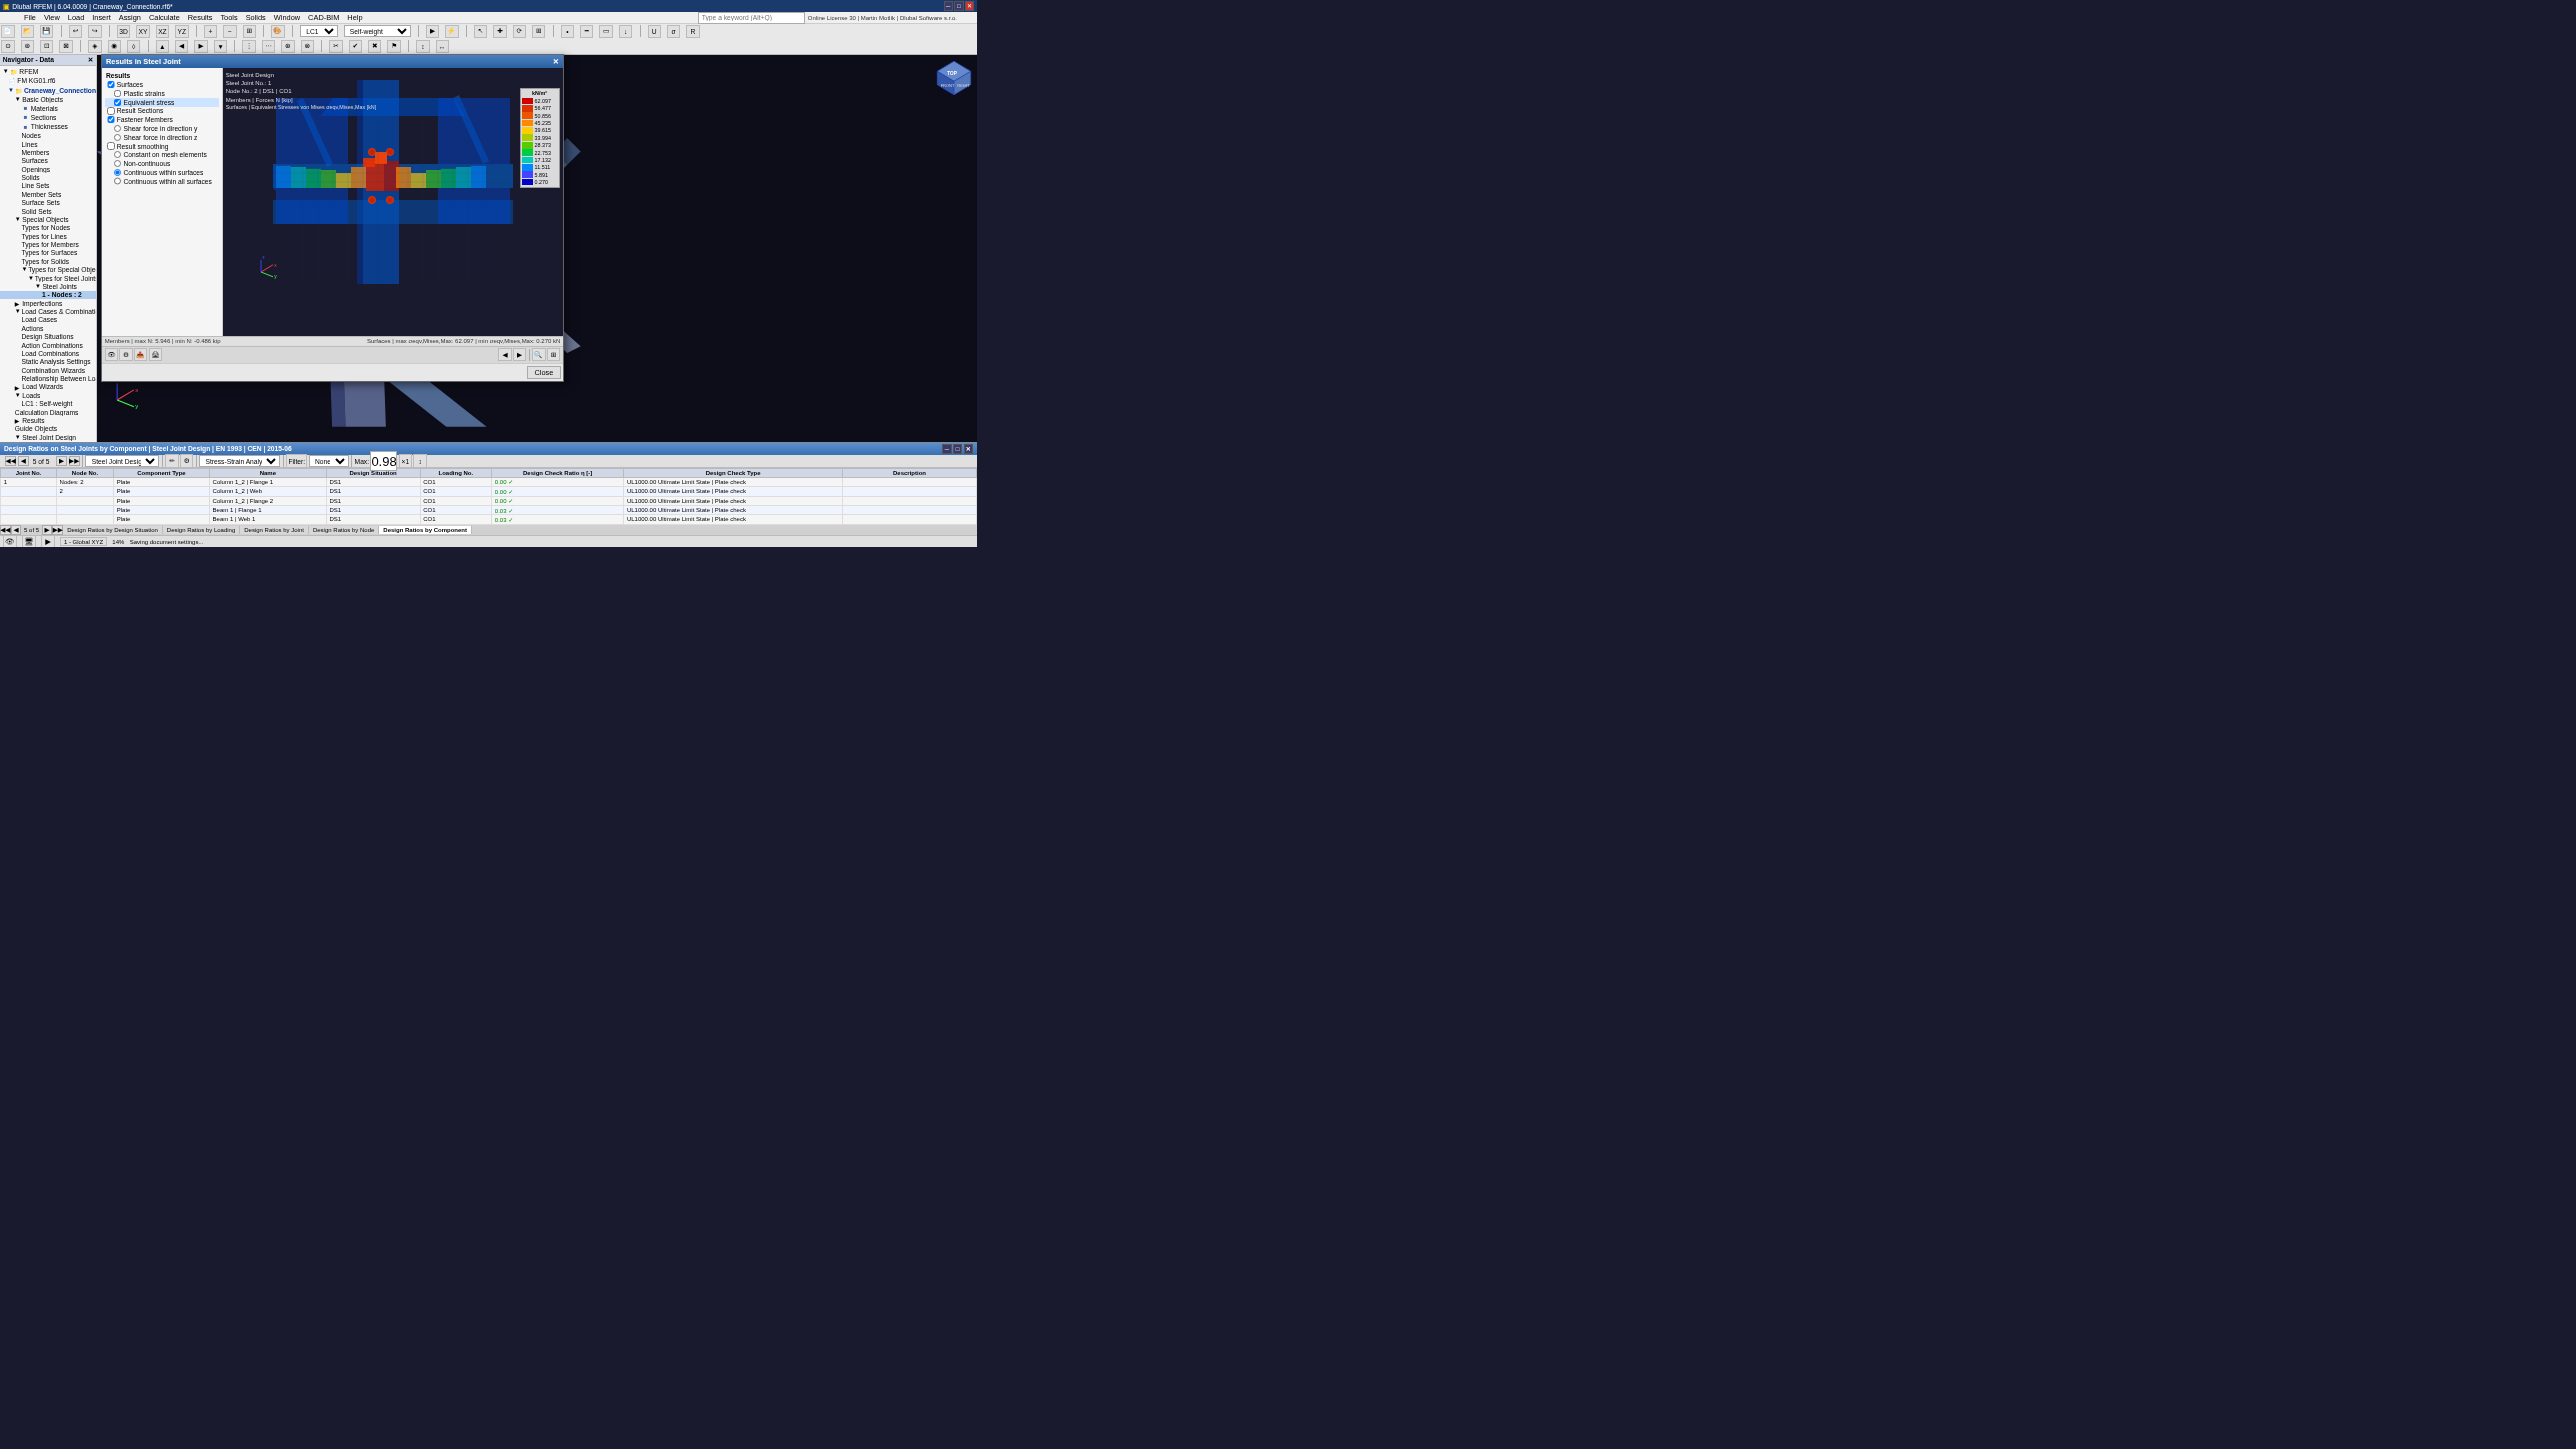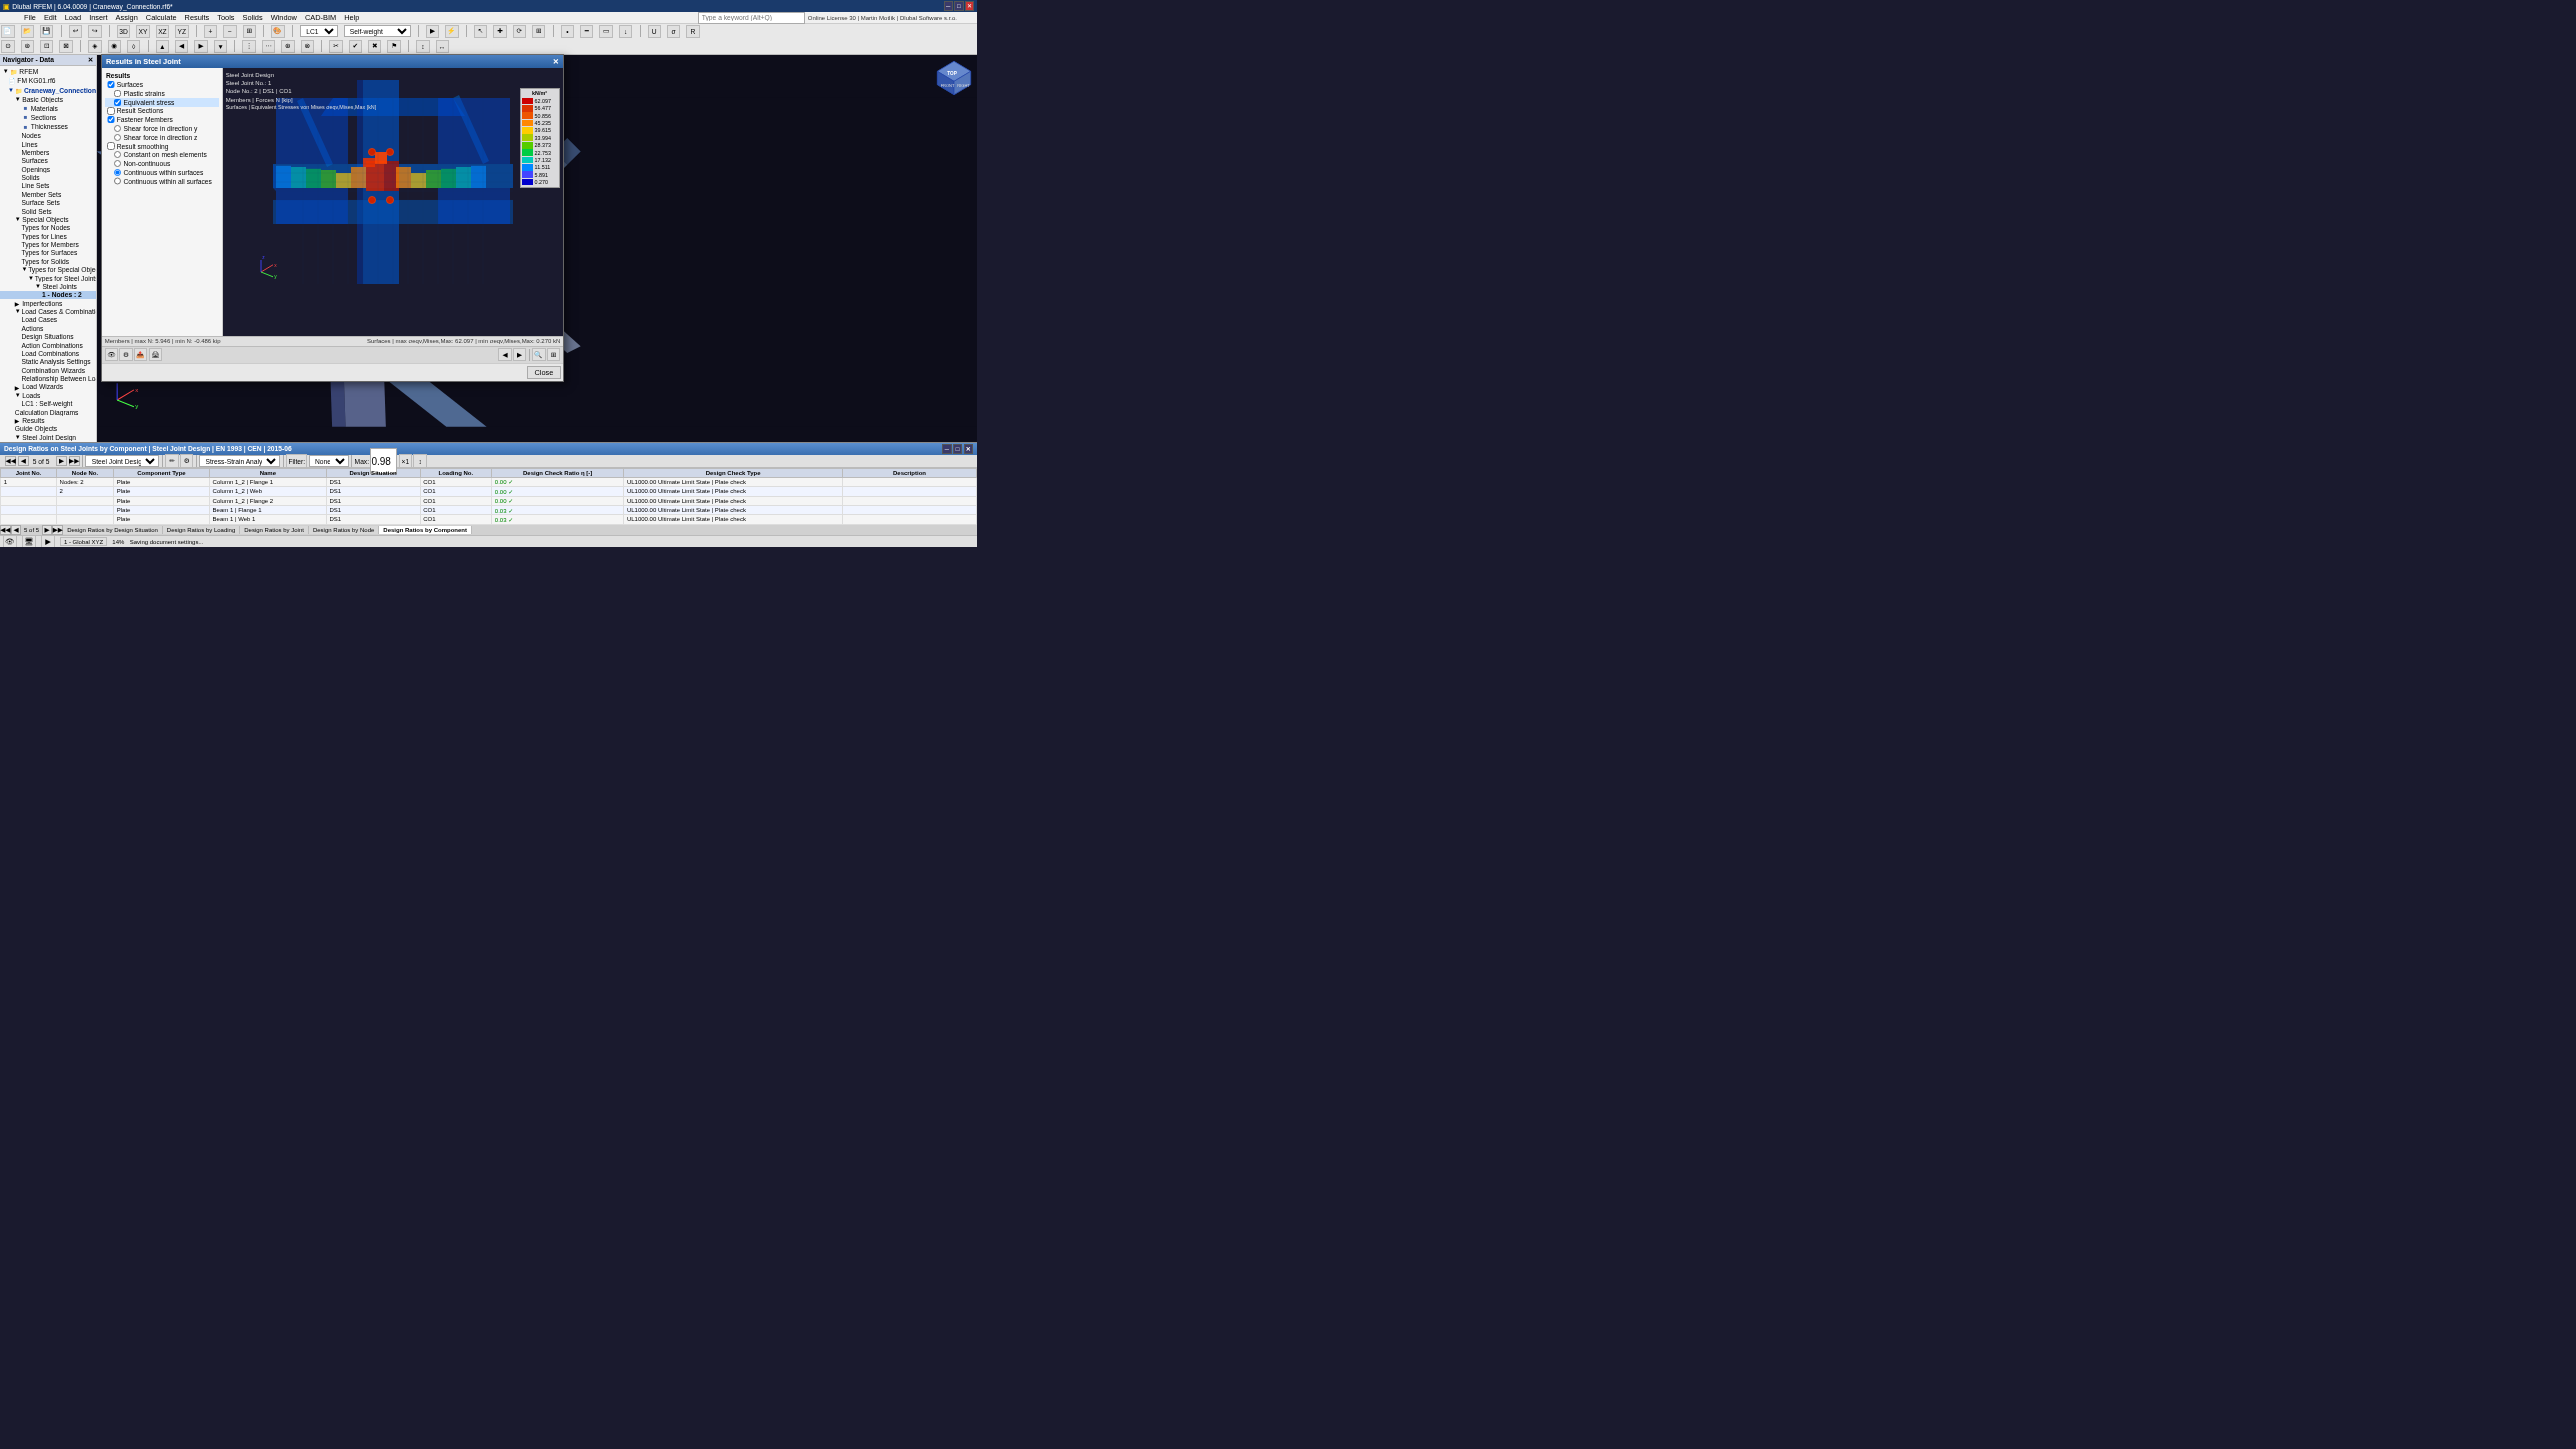--- a/index.html
+++ b/index.html
@@ -429,21 +429,21 @@
   </div>
   <div id="title-bar-right">
     <div class="win-btn">─</div>
     <div class="win-btn">□</div>
     <div class="win-btn" style="background:#cc3333;">✕</div>
   </div>
 </div>
 
 <div id="menu-bar">
   <div class="menu-item">File</div>
-  <div class="menu-item">Edit</div>
+  <div class="menu-item">View</div>
   <div class="menu-item">Load</div>
   <div class="menu-item">Insert</div>
   <div class="menu-item">Assign</div>
   <div class="menu-item">Calculate</div>
   <div class="menu-item">Results</div>
   <div class="menu-item">Tools</div>
   <div class="menu-item">Solids</div>
   <div class="menu-item">Window</div>
   <div class="menu-item">CAD-BIM</div>
   <div class="menu-item">Help</div>
@@ -1055,21 +1055,21 @@
     <select class="tb-dropdown" style="width:81px;">
       <option>Stress-Strain Analysis</option>
     </select>
     <div class="tb-separator"></div>
     <div class="tb-btn">Filter:</div>
     <select class="tb-dropdown" style="width:40px;">
       <option>None</option>
     </select>
     <div class="tb-separator"></div>
     <span style="font-size:6.7px;">Max:</span>
-    <input type="text" value="0.98" style="width: 27px; height: 26px; font-size: 10px; border: 0.7px solid rgb(170, 170, 170);">
+    <input type="text" value="0.98" style="width: 27px; height: 20px; font-size: 13px; border: 0.7px solid rgb(170, 170, 170);">
     <div class="tb-btn">×1</div>
     <div class="tb-btn">↕</div>
   </div>
 
   <div style="overflow-x:auto;">
     <table id="data-table">
       <thead>
         <tr>
           <th>Joint No.</th>
           <th>Node No.</th>

